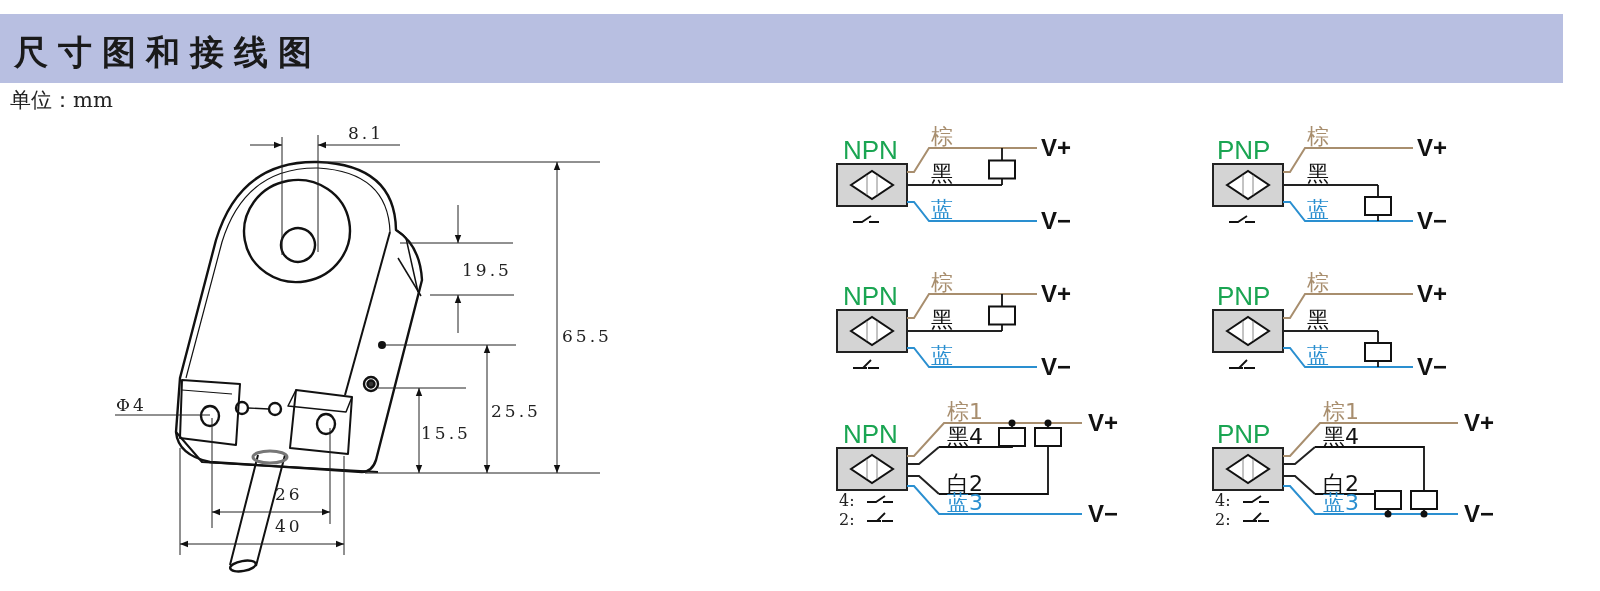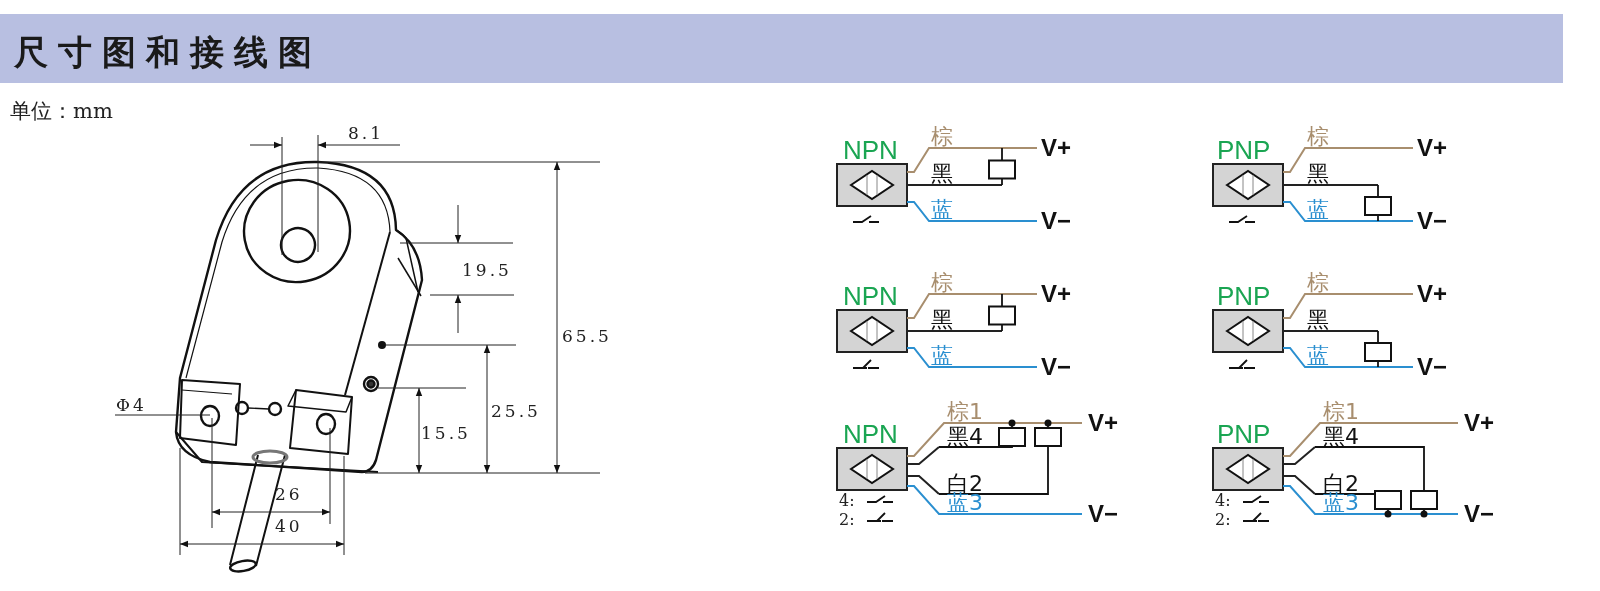--- a/index.html
+++ b/index.html
@@ -3,21 +3,21 @@
 <meta charset="utf-8">
 <style>
   html, body { margin: 0; padding: 0; background: #ffffff; }
   body { width: 1600px; height: 591px; position: relative; overflow: hidden;
          font-family: "DejaVu Serif", "Liberation Serif", serif; }
   .header-bar { position: absolute; left: 0; top: 14px; width: 1563px; height: 69px;
                 background: #b8bfe1; }
   .header-title { position: absolute; left: 14px; top: 30px; font-size: 34px; font-weight: bold;
                   letter-spacing: 10px; color: #1a1a1a;
                   font-family: Liberation Serif, serif; }
-  .unit-label { position: absolute; left: 10px; top: 97px; font-size: 21px; color: #222; }
+  .unit-label { position: absolute; left: 10px; top: 86px; font-size: 21px; color: #222; }
   svg { position: absolute; left: 0; top: 0; }
   .dim { font-family: "DejaVu Serif", "Liberation Serif", serif; font-size: 17px; fill: #222; letter-spacing: 3px; }
   .type-label { font-family: "Liberation Sans", "DejaVu Sans", sans-serif; font-size: 26px; fill: #1aa552; }
   .wire-label { font-family: "DejaVu Sans", "Liberation Sans", sans-serif; font-size: 22px; }
   .volt { font-family: "Liberation Sans", "DejaVu Sans", sans-serif; font-size: 24px; font-weight: bold; fill: #111; }
   .sw-label { font-family: "DejaVu Serif", "Liberation Serif", serif; font-size: 16px; fill: #222; }
 </style>
 </head>
 <body>
 

